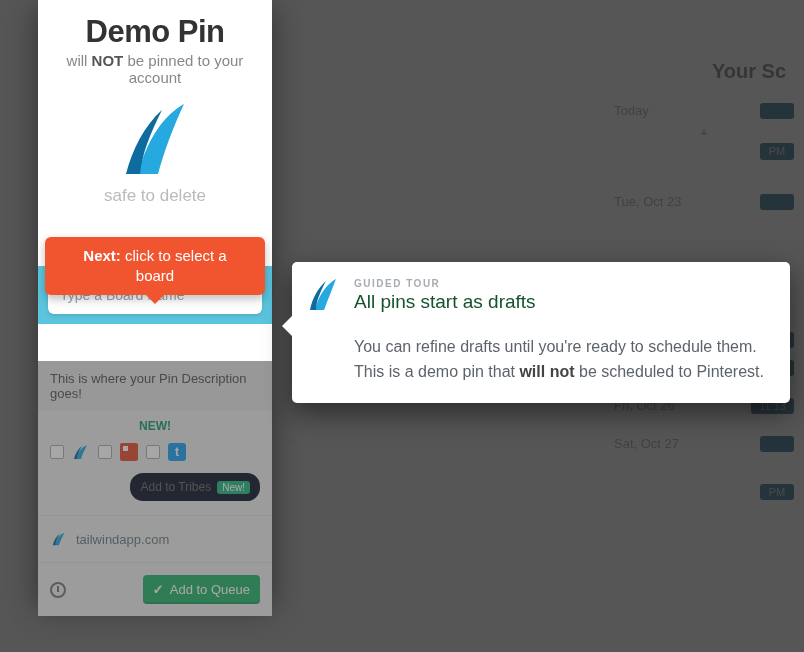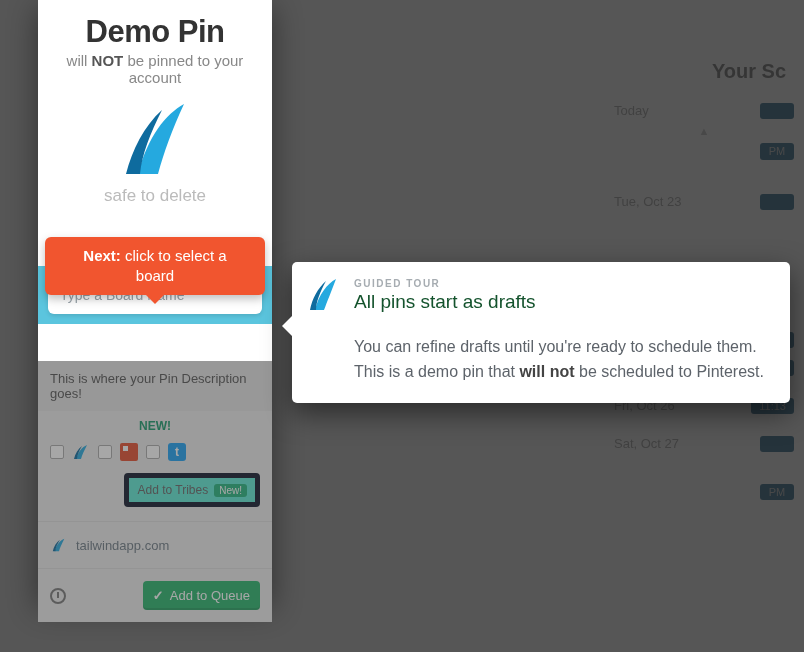--- a/index.html
+++ b/index.html
@@ -76,22 +76,22 @@
   .icon-row { padding: 8px 12px 12px; display:flex; align-items:center; gap:8px;}
   .chk { width:14px; height:14px; border:1px solid #aaa; border-radius:2px; background:#fff;}
   .mini { width:18px; height:18px; display:inline-flex; align-items:center; justify-content:center;}
   .mini.tw { background:#1da1f2; color:#fff; border-radius:3px; font-size:12px; font-weight:700;}
   .mini.red { background:#e34e2f; border-radius:2px; position:relative;}
   .mini.red::after{content:"";position:absolute;left:3px;top:3px;width:5px;height:5px;background:#fff;}
   .mini.sail svg{display:block;}
   .tribes-row { padding: 0 12px 14px; text-align:right;}
   .tribes-btn {
     display:inline-flex; align-items:center; gap:6px;
-    border:5px solid #0f172a; background:#5eead4; color:#666; font-size:12px;
-    padding:5px 8px; border-radius:4px;
+    border:2px solid #0f172a; background:#0f172a; color:#666; font-size:12px;
+    padding:5px 8px; border-radius:13px;
   }
   .badge-new { background:#24b47e; color:#fff; font-size:10px; padding:1px 5px; border-radius:3px;}
   .link-row { border-top:1px solid #ddd; padding:14px 12px; display:flex; align-items:center; gap:8px; color:#6d7a84; font-size:13px;}
 
   .footer-row{
     border-top:1px solid #ddd; padding:12px; display:flex; align-items:center; justify-content:space-between;
     background:#ececec;
   }
   .clock { width:16px;height:16px;border:2px solid #777;border-radius:50%;position:relative;}
   .clock::after{content:"";position:absolute;left:5px;top:2px;width:2px;height:6px;background:#777;}

